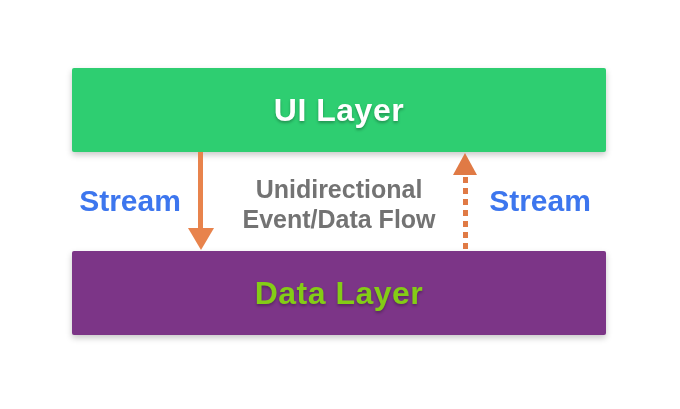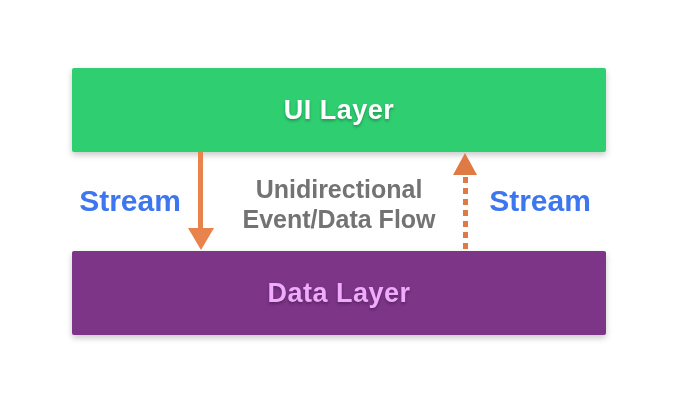--- a/index.html
+++ b/index.html
@@ -19,21 +19,21 @@
     left: 72px;
     width: 534px;
     height: 84px;
     border-radius: 2px;
     display: flex;
     align-items: center;
     justify-content: center;
     box-shadow: 0 3px 6px rgba(0,0,0,0.22);
   }
   .layer-box .layer-label {
-    font-size: 27px;
+    font-size: 32px;
     font-weight: bold;
     letter-spacing: 0.5px;
     text-shadow: 0 2px 3px rgba(0,0,0,0.28);
   }
   .box-ui   { top: 68px; }
   .box-data { top: 251px; }
 
   .side-label {
     position: absolute;
     top: 184px;
@@ -99,21 +99,21 @@
 </style>
 </head>
 <body>
 
 <div class="canvas">
 
   <div class="layer-box box-ui" style="background-color: rgb(46, 206, 113); color: rgb(255, 255, 255);">
     <span class="layer-label">UI Layer</span>
   </div>
 
-  <div class="layer-box box-data" style="background-color: rgb(124, 53, 135); color: #f0abfc;">
+  <div class="layer-box box-data" style="background-color: rgb(124, 53, 135); color: #84cc16;">
     <span class="layer-label">Data Layer</span>
   </div>
 
   <div class="arrow arrow-events" style="--ac: #e8834c;">
     <div class="shaft-solid"></div>
     <div class="head-down"></div>
   </div>
 
   <div class="arrow arrow-stream" style="--ac: #e07a45;">
     <div class="head-up"></div>

